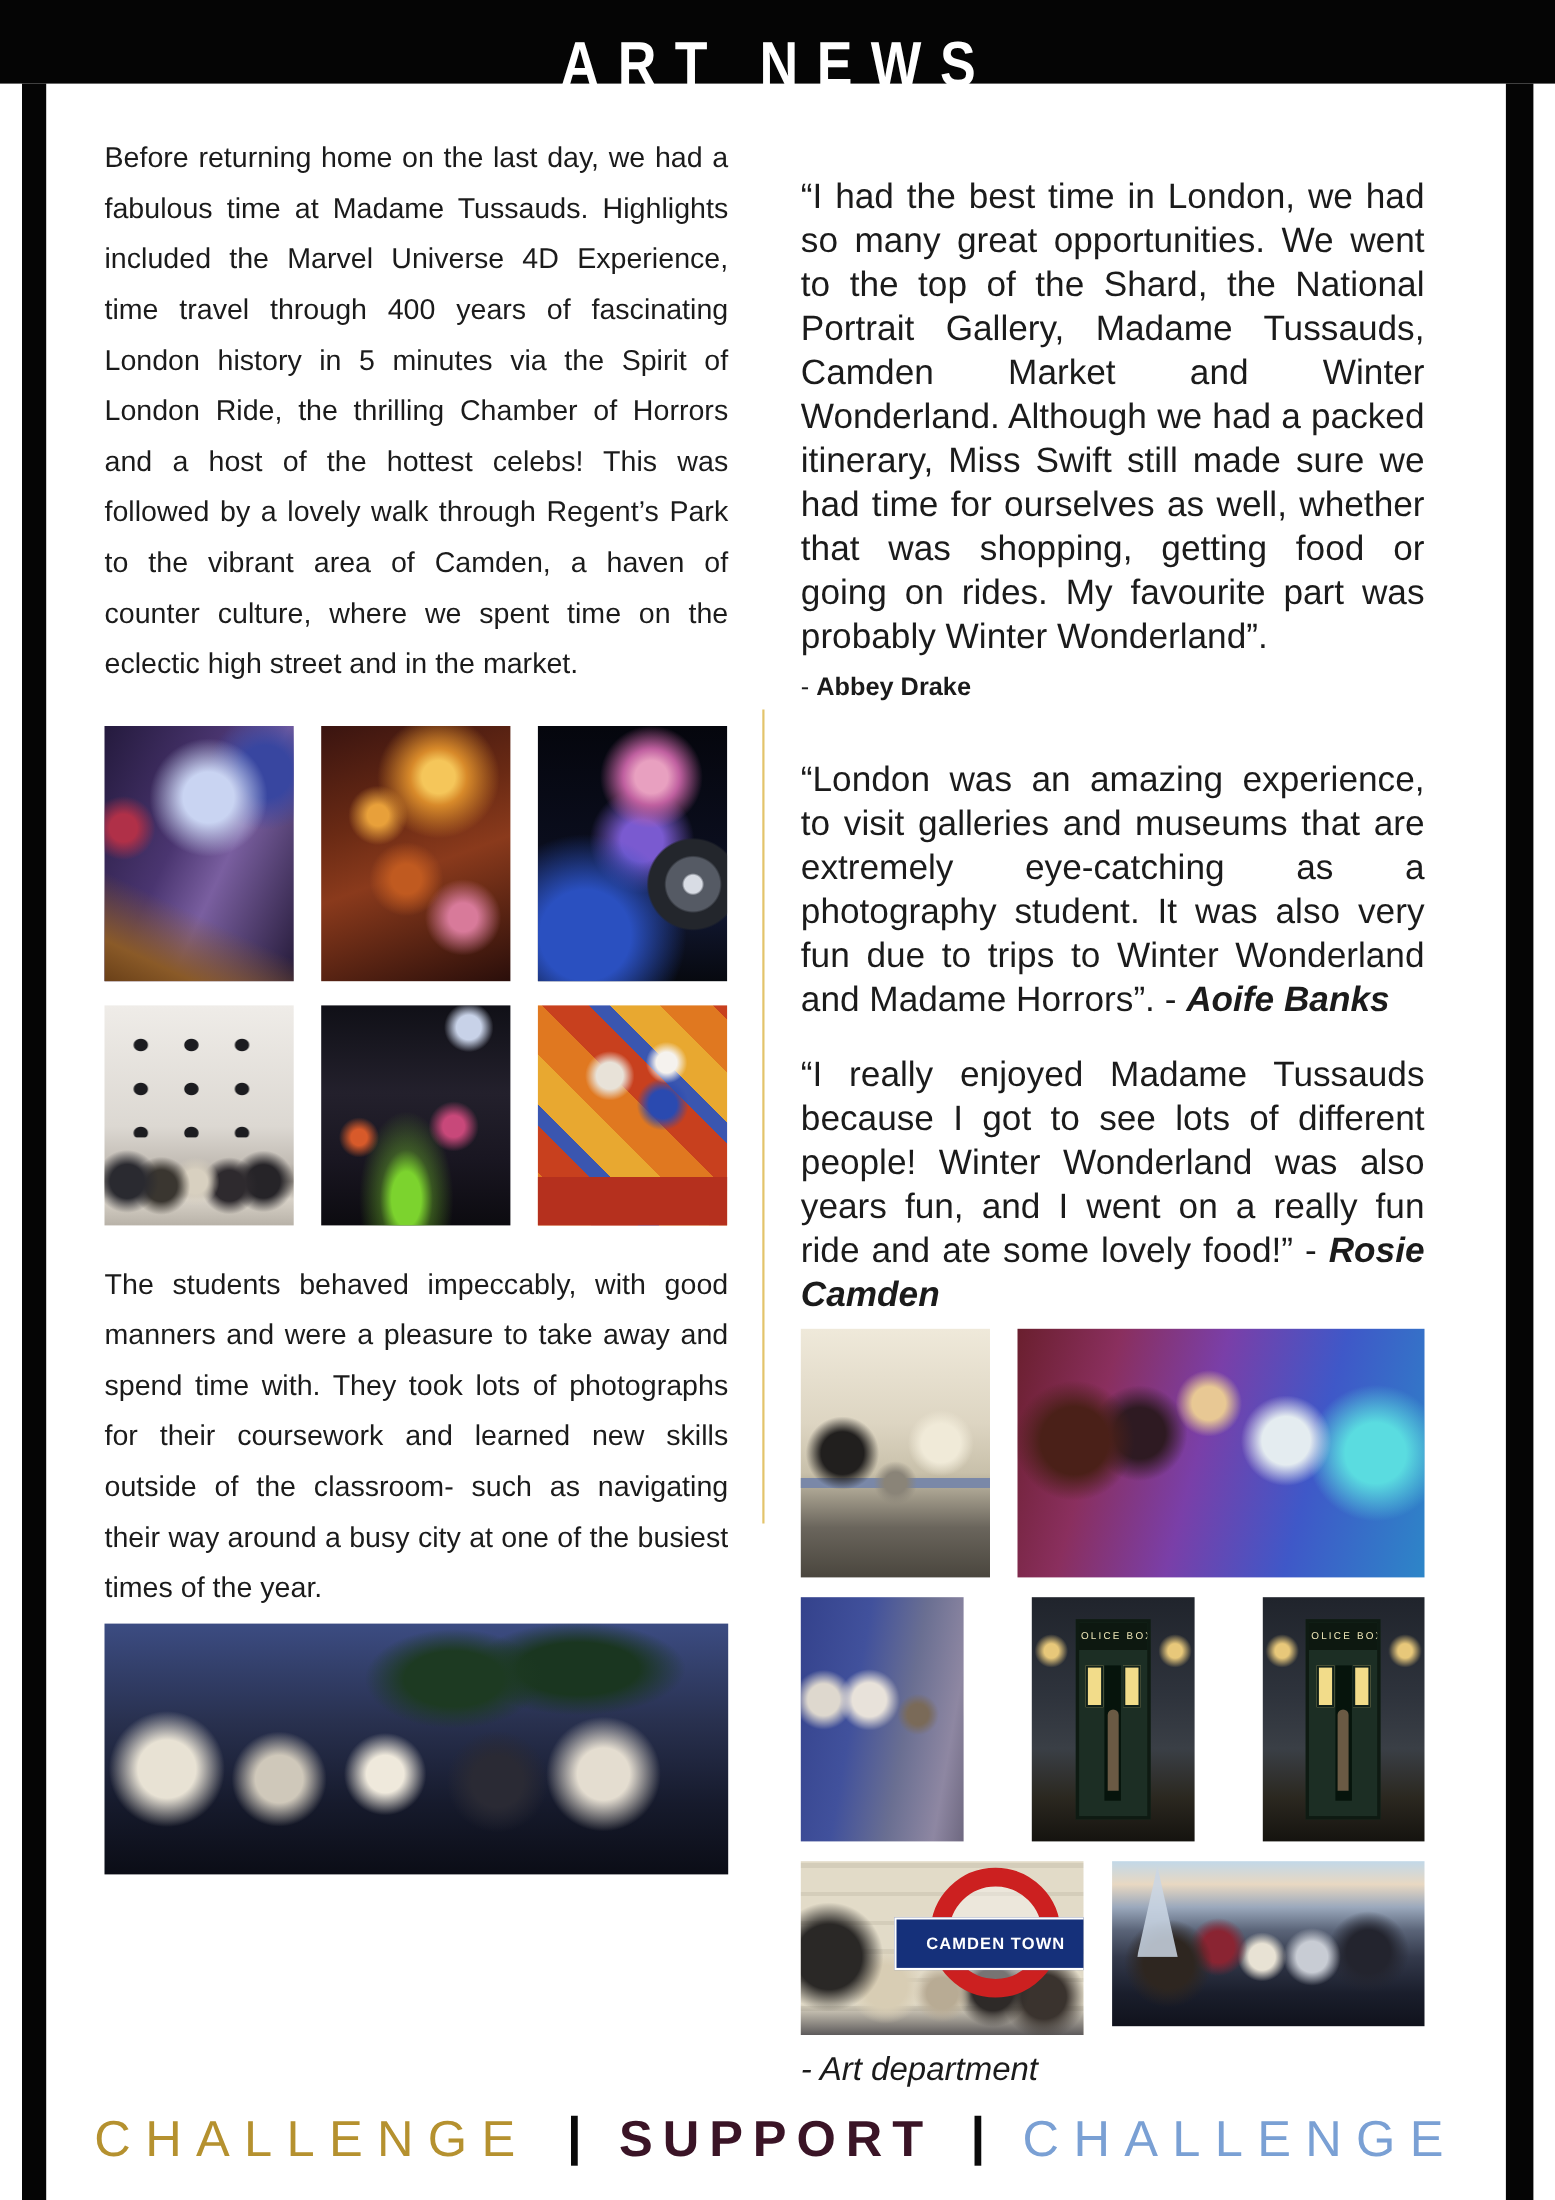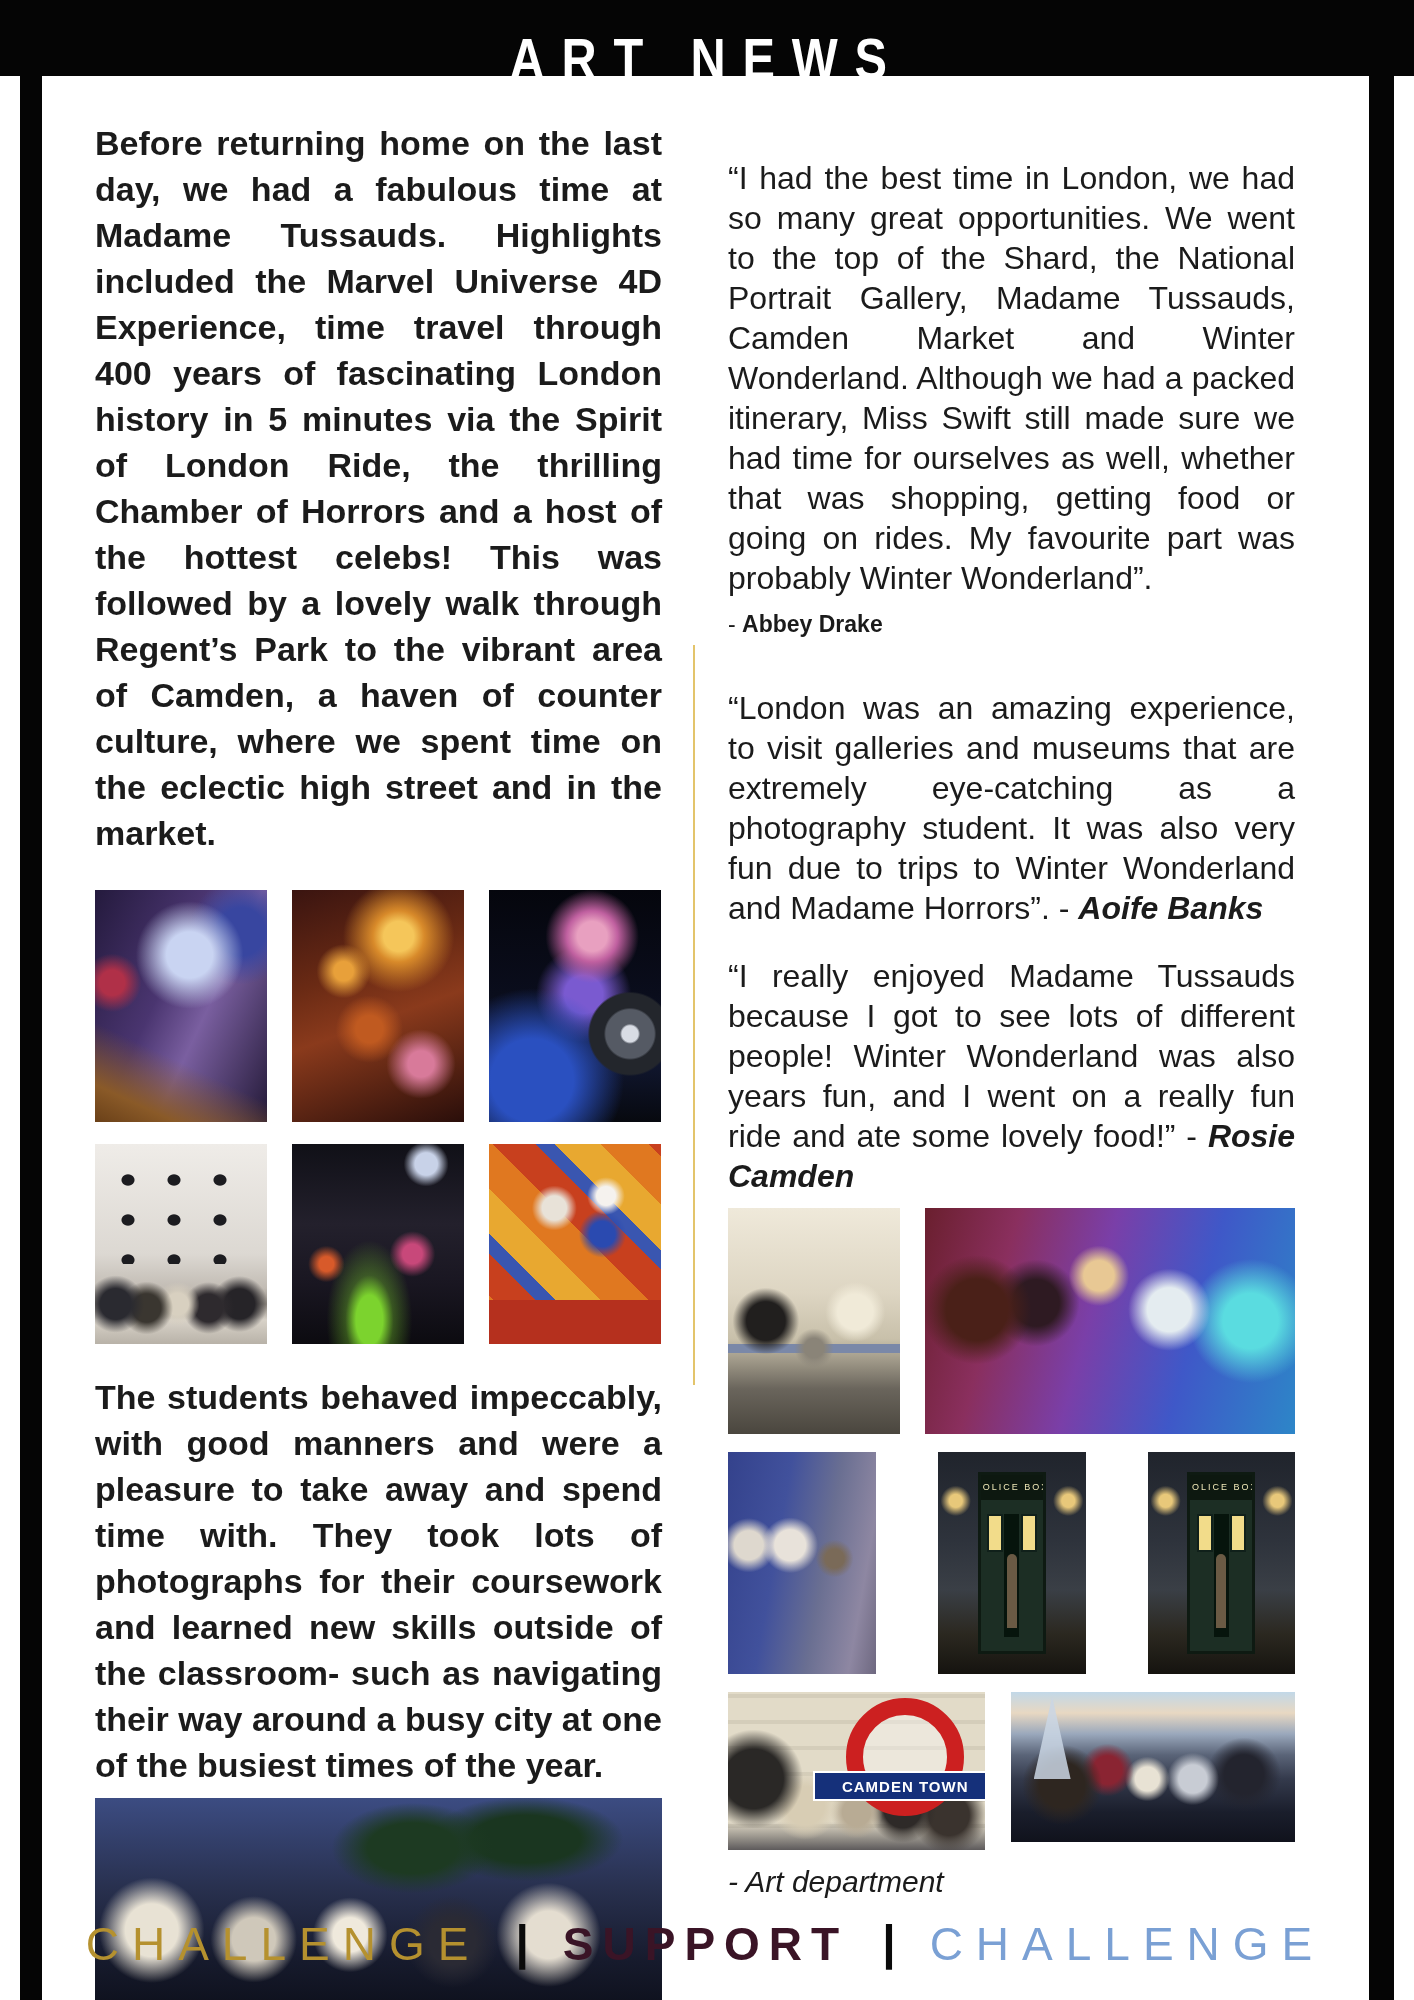--- a/index.html
+++ b/index.html
@@ -14,21 +14,21 @@
   .side-bar{position:absolute;top:76px;bottom:0;background:#050505;}
   .side-bar.left{left:20px;width:22px;}
   .side-bar.right{left:1369px;width:25px;}
   .divider{position:absolute;left:693px;top:645px;width:2px;height:740px;background:#E3C46B;}
 
   
   .col{position:absolute;width:567px;}
   .left-col{left:95px;top:120px;}
   .right-col{left:728px;top:158px;}
 
-  .body-text{margin:0;font-size:34px;line-height:46px;text-align:justify;font-weight:bold;}
+  .body-text{margin:0;font-size:26px;line-height:46px;text-align:justify;}
   .p2{margin-top:30px;}
 
   .q-text{margin:0;font-size:32px;line-height:40px;text-align:justify;}
   .q-attrib{margin:6px 0 0 0;font-size:23px;line-height:40px;}
   .q-attrib b{font-weight:700;}
   .bi{font-weight:700;font-style:italic;}
   .quote{margin:0;}
   .quote.q1{margin-bottom:44px;}
   .quote.q2{margin-bottom:28px;}
   .quote.q3{margin-bottom:12px;}
@@ -146,22 +146,22 @@
     radial-gradient(circle at 10% 55%,#2a2826 0 12%,rgba(42,40,38,0) 20%),
     radial-gradient(circle at 30% 72%,#d8cdb4 0 9%,rgba(216,205,180,0) 16%),
     radial-gradient(circle at 50% 76%,#b8ab94 0 8%,rgba(184,171,148,0) 15%),
     radial-gradient(circle at 68% 74%,#2e2a28 0 9%,rgba(46,42,40,0) 16%),
     radial-gradient(circle at 86% 78%,#3a332e 0 8%,rgba(58,51,46,0) 15%),
     linear-gradient(180deg,rgba(60,58,64,0) 82%,rgba(60,58,64,.8) 100%),
     repeating-linear-gradient(0deg,#e2dbc8 0 22px,#d4cdba 22px 26px);}
   .roundel{position:absolute;left:46%;top:4%;width:118px;height:118px;}
   .r-ring{position:absolute;left:0;top:0;width:100%;height:100%;border:17px solid #cc2020;
           border-radius:50%;box-sizing:border-box;background:rgba(255,255,255,.35);}
-  .r-bar{position:absolute;left:-28%;top:38%;width:156%;height:30px;background:#15307a;
-         display:flex;align-items:center;justify-content:center;border:2px solid #ffffff;box-sizing:border-box;margin-top:28px;}
+  .r-bar{position:absolute;left:-28%;top:38%;width:156%;height:48px;background:#15307a;
+         display:flex;align-items:center;justify-content:center;border:2px solid #ffffff;box-sizing:border-box;}
   .r-bar span{color:#ffffff;font-size:15px;font-weight:700;letter-spacing:1px;white-space:nowrap;}
   .ph-shard{background:
     radial-gradient(circle at 18% 62%,#2e2620 0 9%,rgba(46,38,32,0) 16%),
     radial-gradient(circle at 34% 52%,#8a2432 0 7%,rgba(138,36,50,0) 13%),
     radial-gradient(circle at 48% 58%,#e8e2d4 0 7%,rgba(232,226,212,0) 13%),
     radial-gradient(circle at 64% 58%,#c8ccd4 0 7%,rgba(200,204,212,0) 13%),
     radial-gradient(circle at 82% 55%,#23242e 0 8%,rgba(35,36,46,0) 15%),
     linear-gradient(180deg,#c2d8e8 0%,#e8d8c2 14%,#9aa8bc 28%,#5a6478 42%,#343a4c 58%,#1a1e2c 80%,#10121c 100%);}
   .shard-spike{position:absolute;left:8%;top:3%;width:13%;height:55%;
     background:rgba(202,214,228,.85);clip-path:polygon(50% 0,100% 100%,0 100%);}

